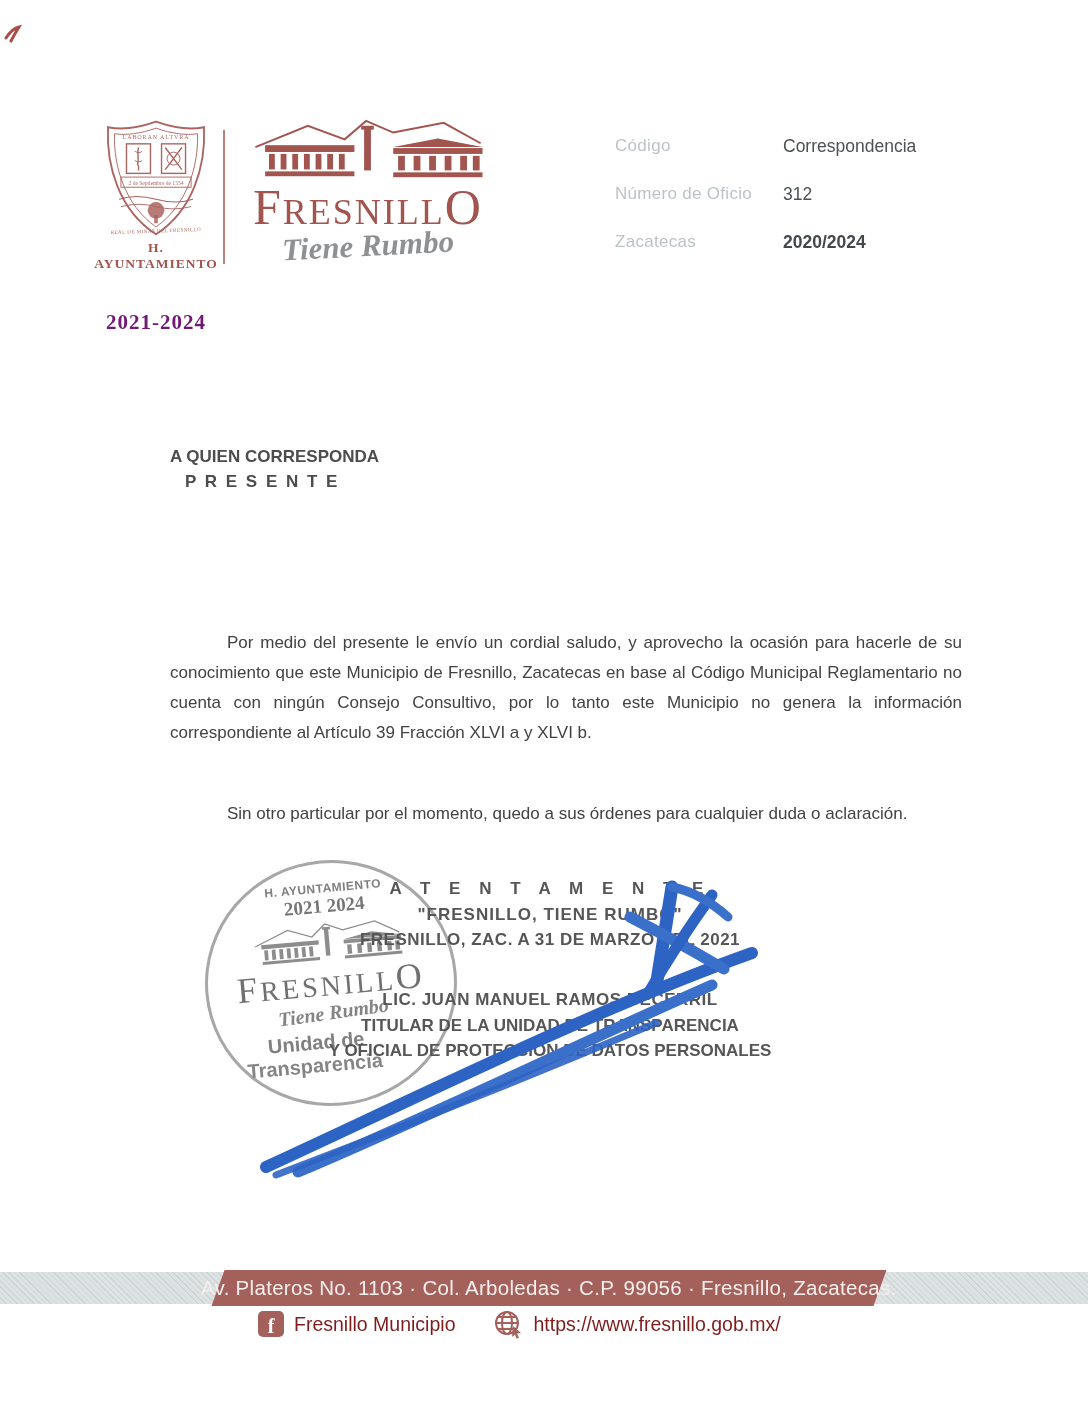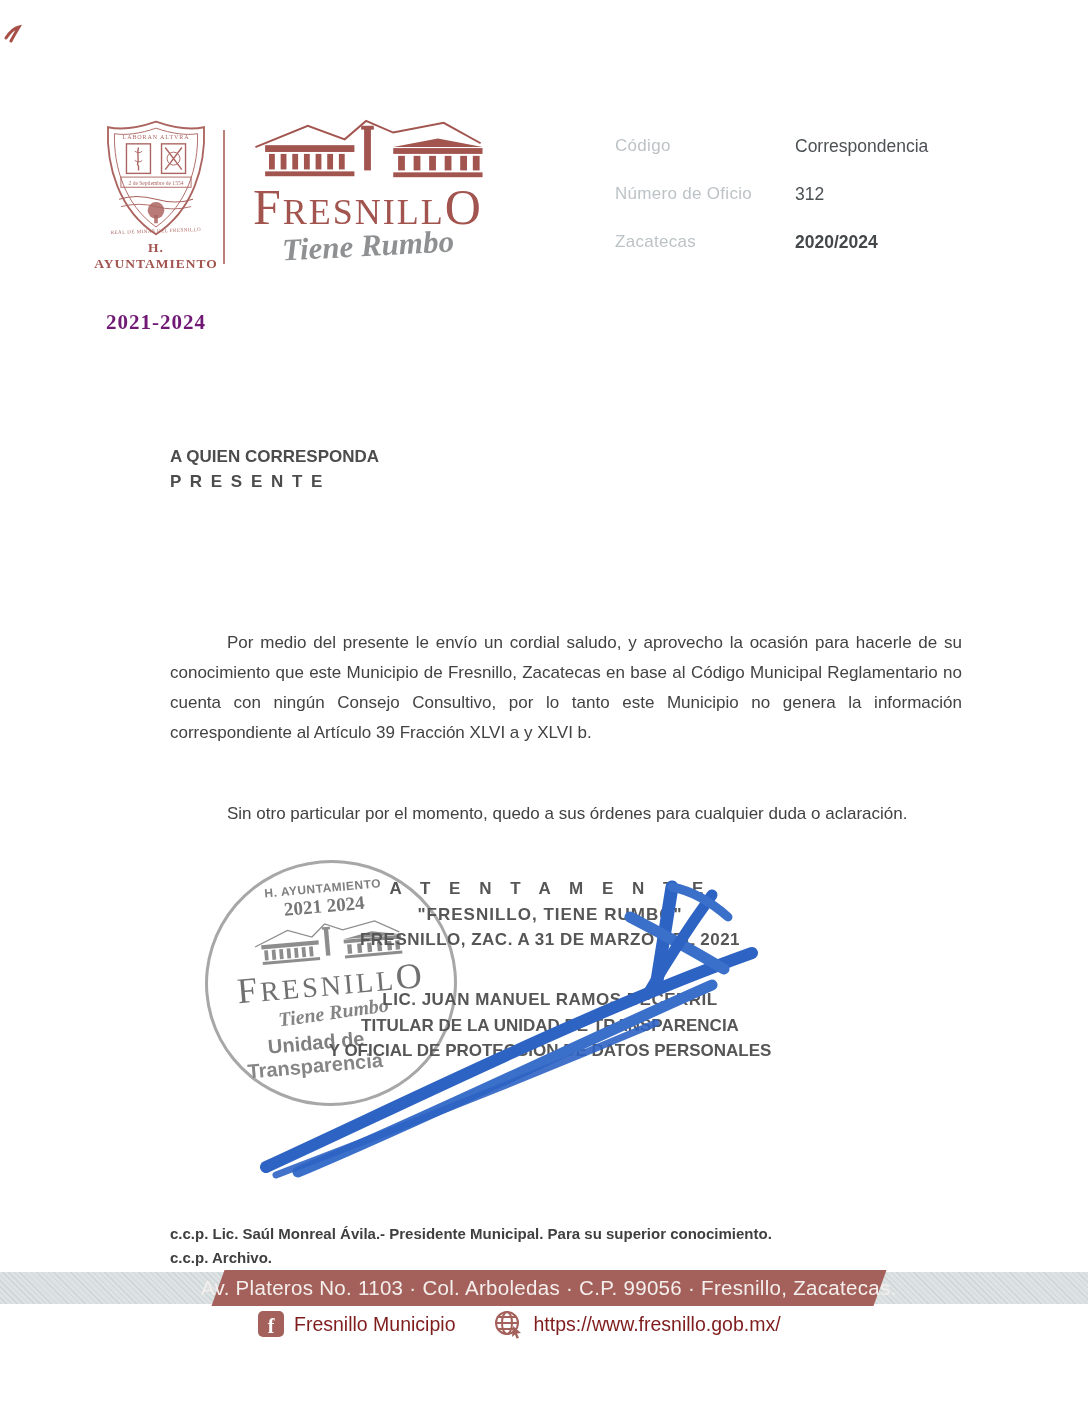--- a/index.html
+++ b/index.html
@@ -19,25 +19,25 @@
   .brand-portico { display:block; margin:0 auto; }
   .brand-word { font-family:"Liberation Serif", serif; color:#a2544f; font-size:36px; letter-spacing:2px; line-height:1; margin-top:-2px; white-space:nowrap; }
   .brand-word .cap { font-size:50px; }
   .brand-tagline { font-family:"Liberation Serif", serif; font-style:italic; font-weight:700; color:#8e9092; font-size:31px; margin-top:-4px; transform:rotate(-3deg); }
   .meta { position:absolute; left:615px; top:136px; width:420px; }
   .meta-row { position:absolute; left:0; width:420px; white-space:nowrap; }
   .meta-row.r0 { top:0; }
   .meta-row.r1 { top:48px; }
   .meta-row.r2 { top:96px; }
   .meta-label { position:absolute; left:0; font-size:17px; color:#bcc3c6; letter-spacing:.3px; }
-  .meta-value { position:absolute; left:180px; font-size:17.5px; color:#4c5154; }
+  .meta-value { position:absolute; left:168px; font-size:17.5px; color:#4c5154; }
   .meta-row.r2 .meta-value { font-weight:700; color:#44484b; }
   
   .recipient { position:absolute; left:170px; top:447px; color:#4c4c4c; font-weight:700; font-size:17px; }
-  .recipient .l2 { margin-top:5px; letter-spacing:2px; }
+  .recipient .l2 { margin-top:5px; letter-spacing:2px;margin-left:15px; }
   
   .letter-body { position:absolute; left:170px; top:628px; width:792px; color:#424242; font-size:17px; line-height:30px; }
   .letter-body p { text-align:justify; text-indent:57px; }
   .letter-body p + p { margin-top:51px; text-align:left; }
   
   .closing { position:absolute; left:255px; top:879px; width:590px; text-align:center; color:#565656; font-weight:700; font-size:17px; z-index:2; }
   .closing .salutation { letter-spacing:7px; }
   .closing .motto { margin-top:6px; letter-spacing:1px; }
   .closing .dateline { margin-top:5px; letter-spacing:.5px; }
   .closing .signer-name { margin-top:40px; letter-spacing:.5px; }
@@ -221,24 +221,20 @@
       <path d="M48 312 C200 242 382 152 534 98" stroke-width="12"></path>
       <path d="M80 317 C220 258 362 188 494 130" stroke-width="11" stroke="#3a6fca"></path>
       <path d="M58 320 C185 272 315 220 438 168" stroke-width="7" stroke="#2d63c3" opacity=".9"></path>
       <path d="M454 32 C449 62 444 96 438 132" stroke-width="13"></path>
       <path d="M412 62 C441 77 472 94 506 114" stroke-width="11" stroke="#3a6fca"></path>
       <path d="M494 40 C471 72 451 102 431 137" stroke-width="11"></path>
       <path d="M454 32 C474 36 492 46 510 62" stroke-width="9" stroke="#3a6fca"></path>
     </g>
   </svg>
 
-  <div class="ccp">
-    <div>c.c.p. Lic. Saúl Monreal Ávila.- Presidente Municipal. Para su superior conocimiento.</div>
-    <div>c.c.p. Archivo.</div>
-  </div>
 
   <div class="speckle-band"></div>
   <div class="address-banner">
     <span class="txt">Av. Plateros No. 1103 · Col. Arboledas · C.P. 99056 · Fresnillo, Zacatecas.</span>
   </div>
   <div class="links-row">
     <span class="fb-icon">
         <span>f</span>
       </span>
     <span class="label">Fresnillo Municipio</span>

